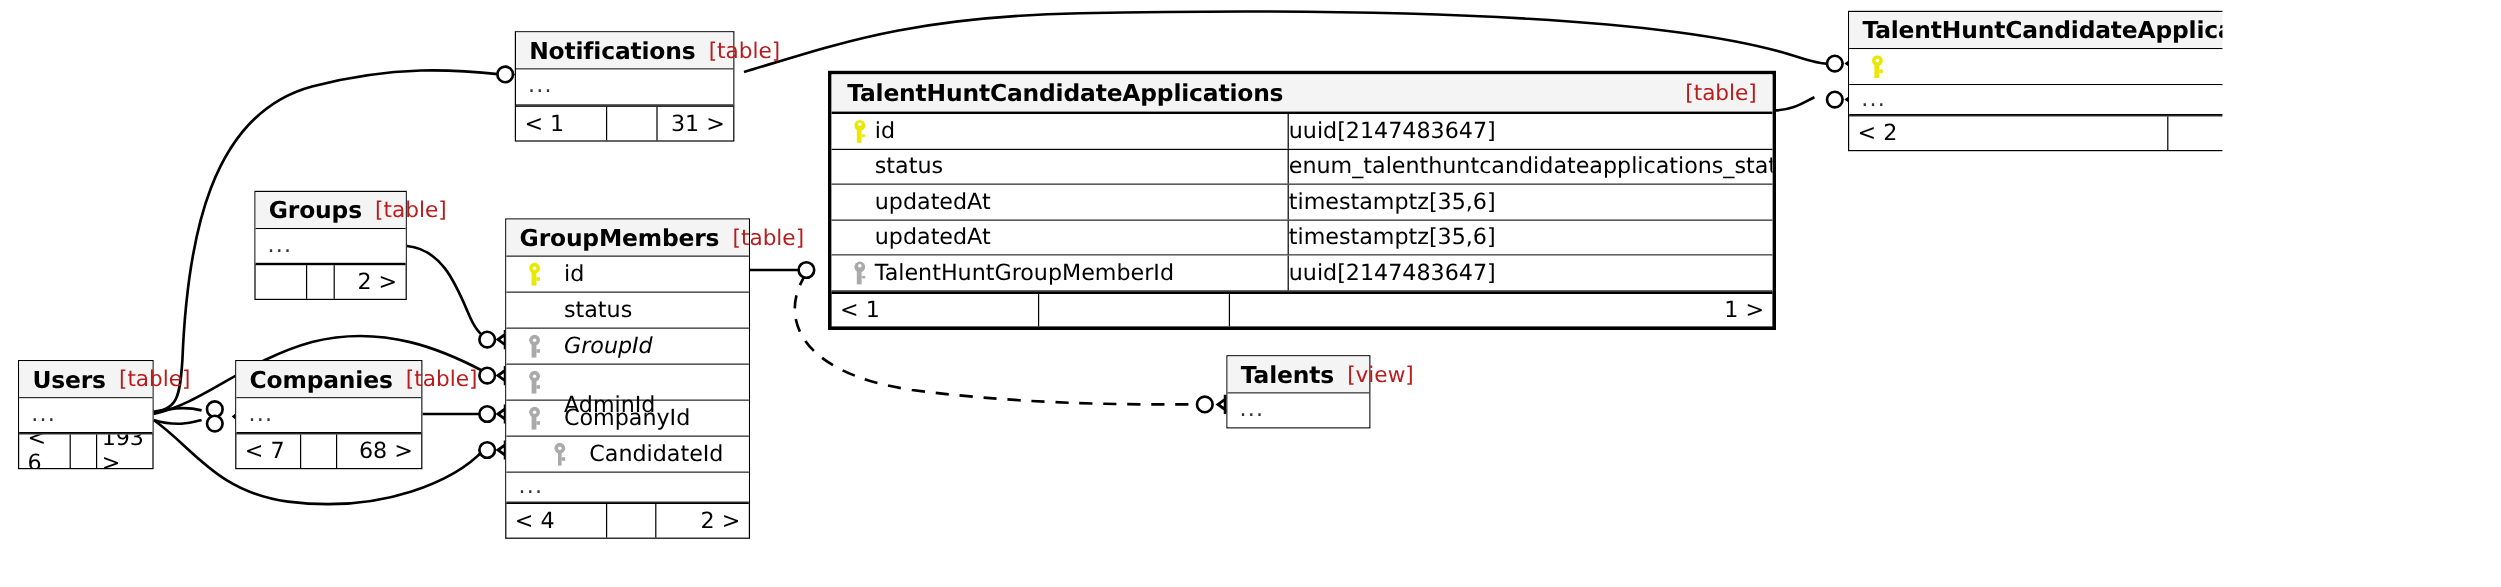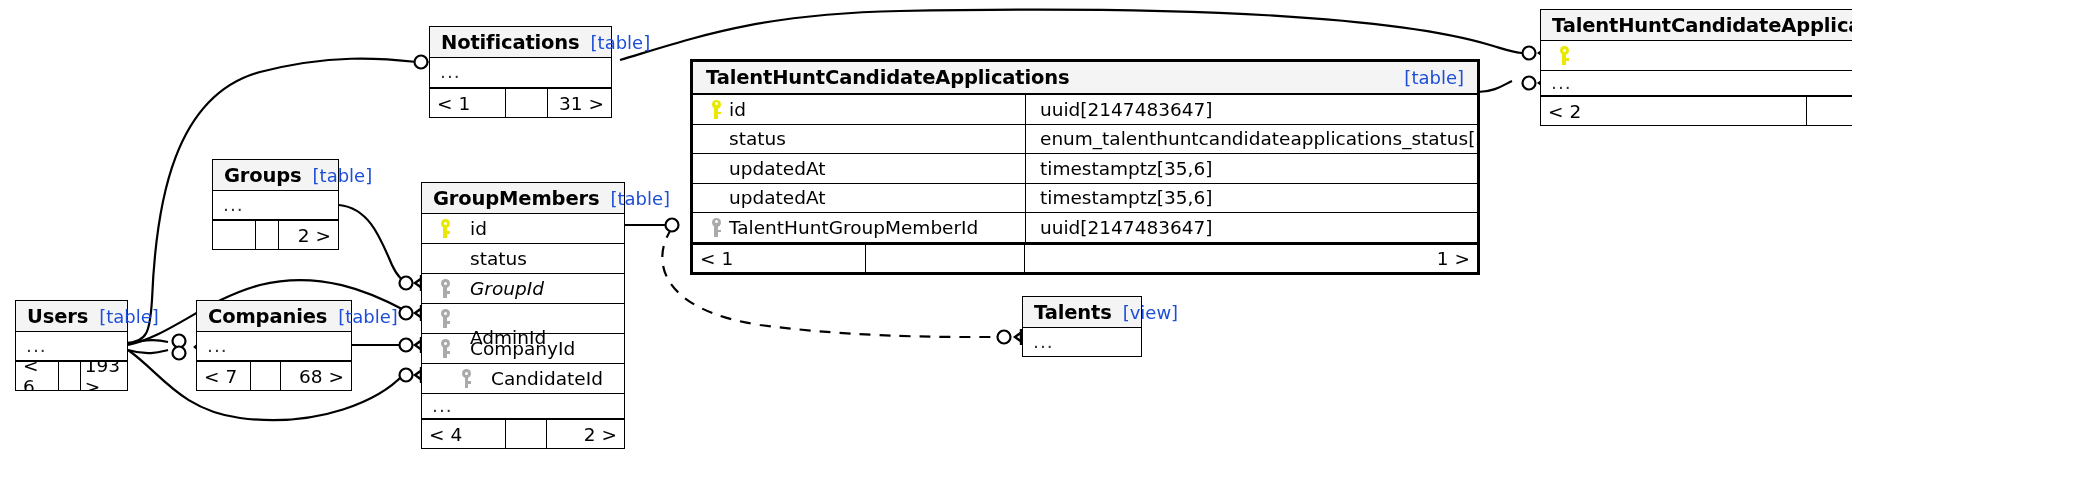--- a/index.html
+++ b/index.html
@@ -50,21 +50,21 @@
   }
   .tbl.main .thead { height: 33px; border-bottom-width: 2.6px; padding: 0 13px; }
   .tname {
     font-weight: bold;
     font-size: 19.5px;
     color: #000000;
     letter-spacing: -0.15px;
   }
   .ttype {
     font-size: 18px;
-    color: #1d4ed8;
+    color: #b91c1c;
     margin-left: 11px;
   }
   .ttype.right {
     margin-left: auto;
   }
 
   
   .row {
     display: flex;
     align-items: center;
@@ -81,27 +81,28 @@
   .row .cname {
     display: flex;
     align-items: center;
     padding-left: 10px;
     box-sizing: border-box;
     flex: 0 0 auto;
     overflow: hidden;
   }
   .row .ctype {
     border-left: 1.6px solid #000000;
-    padding-left: 14px;
+    padding-left: 0;
     box-sizing: border-box;
     flex: 1 1 auto;
     height: 100%;
     display: flex;
     align-items: center;
     overflow: hidden;
+    margin-left: 48px;
   }
   .keyslot {
     width: 26px;
     flex: 0 0 26px;
     display: flex;
     align-items: center;
     justify-content: center;
   }
   .ellipsis-row {
     padding-left: 10px;

